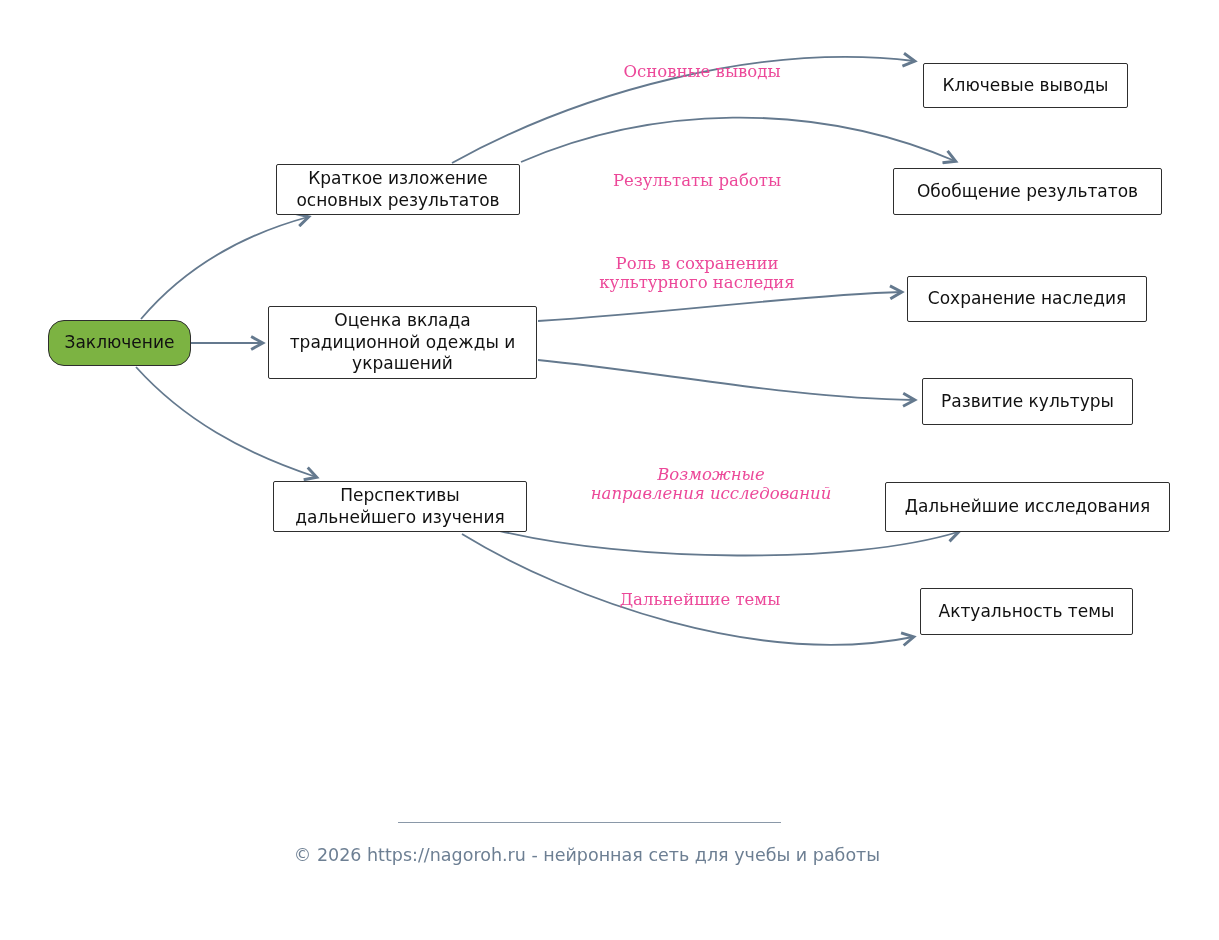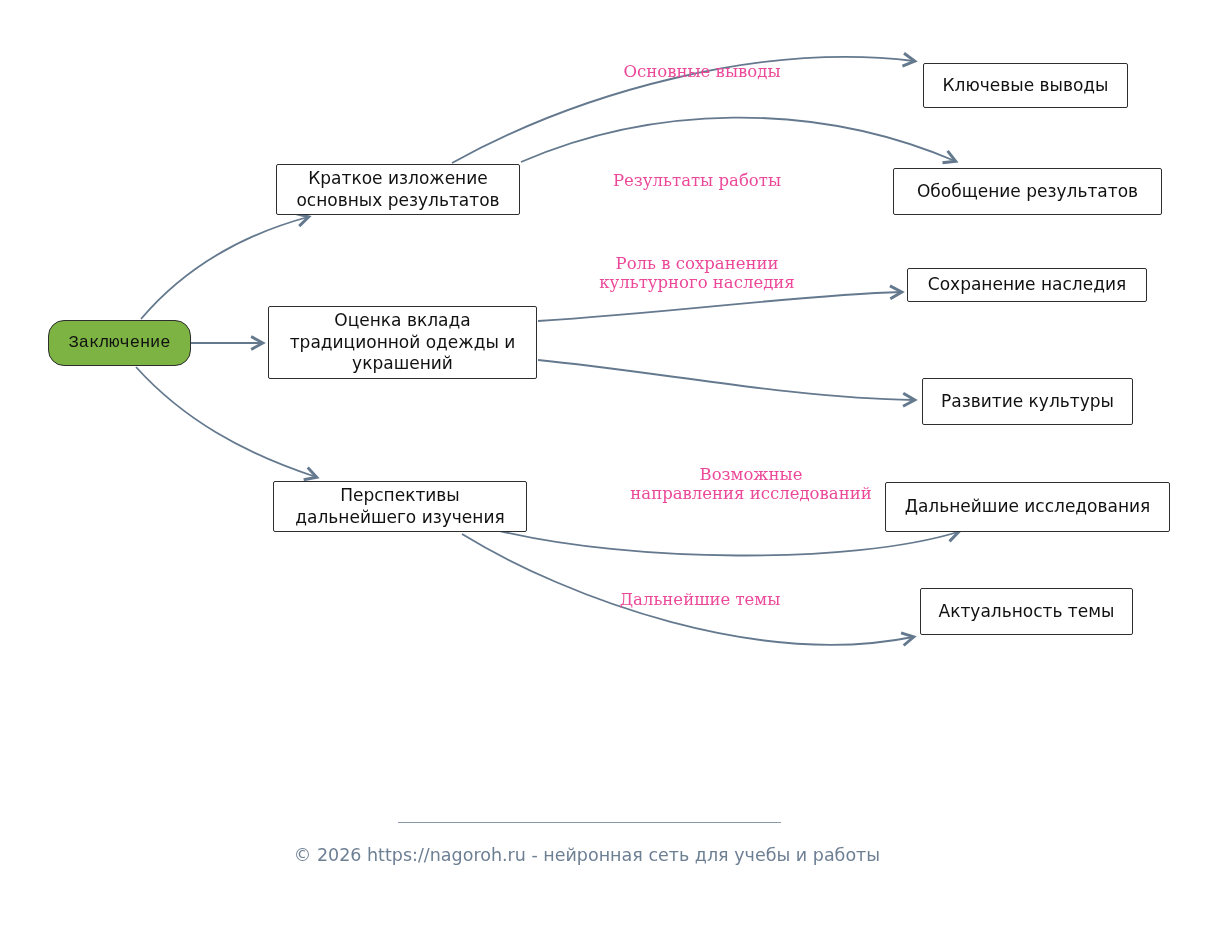--- a/index.html
+++ b/index.html
@@ -23,42 +23,42 @@
   .node{
     position:absolute;box-sizing:border-box;z-index:3;
     background:#fff;border:1.7px solid var(--node-border);border-radius:2px;
     display:flex;align-items:center;justify-content:center;
     text-align:center;padding:2px 8px;
     font-size:17px;line-height:1.28;color:#111;
     white-space:pre-line;
   }
   .node--root{background:var(--root-fill);border-radius:16px;}
 
-  .n-root        {left:48px;  top:320px; width:143px; height:46px;font-family:Liberation Mono, monospace;}
+  .n-root        {left:48px;  top:320px; width:143px; height:46px;}
   .n-summary     {left:276px; top:164px; width:244px; height:51px;}
   .n-contribution{left:268px; top:306px; width:269px; height:73px;}
   .n-prospects   {left:273px; top:481px; width:254px; height:51px;}
   .n-key         {left:923px; top:63px;  width:205px; height:45px;}
   .n-synthesis   {left:893px; top:168px; width:269px; height:47px;}
-  .n-heritage    {left:907px; top:268px; width:240px; height:34px;}
+  .n-heritage    {left:907px; top:276px; width:240px; height:46px;}
   .n-culture     {left:922px; top:378px; width:211px; height:47px;}
   .n-research    {left:885px; top:482px; width:285px; height:50px;}
   .n-relevance   {left:920px; top:588px; width:213px; height:47px;}
 
   .edge-label{
     position:absolute;z-index:2;transform:translateX(-50%);
     text-align:center;white-space:pre-line;
     font-family:"DejaVu Serif","Liberation Serif",serif;
     font-size:16.5px;line-height:1.17;color:#ec4899;
   }
   .el-main        {left:702px;top:62px;}
   .el-results     {left:697px;top:171px;}
   .el-heritage    {left:697px;top:254px;}
   .el-culture     {left:696px;top:360px;}
-  .el-research    {left:751px;top:465px;}
+  .el-research    {left:711px;top:465px;font-style:italic;}
   .el-significance{left:700px;top:590px;}
 
   .footer-title{
     position:absolute;left:587px;top:735px;z-index:2;
     transform:translateX(-50%);
     text-align:center;white-space:pre-line;
     font-weight:bold;font-size:15px;line-height:17.3px;
     color:var(--title-text);
   }
   .footer-divider{

